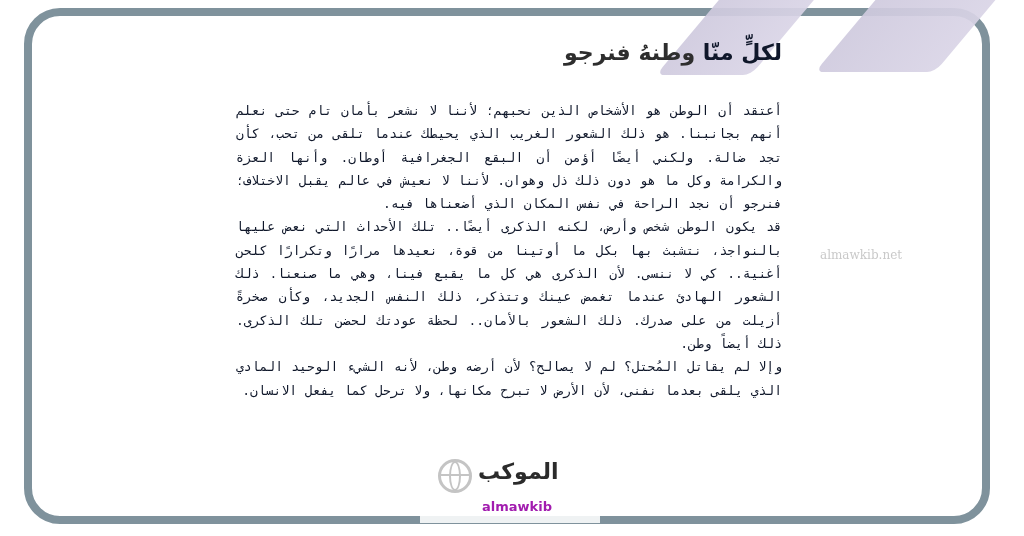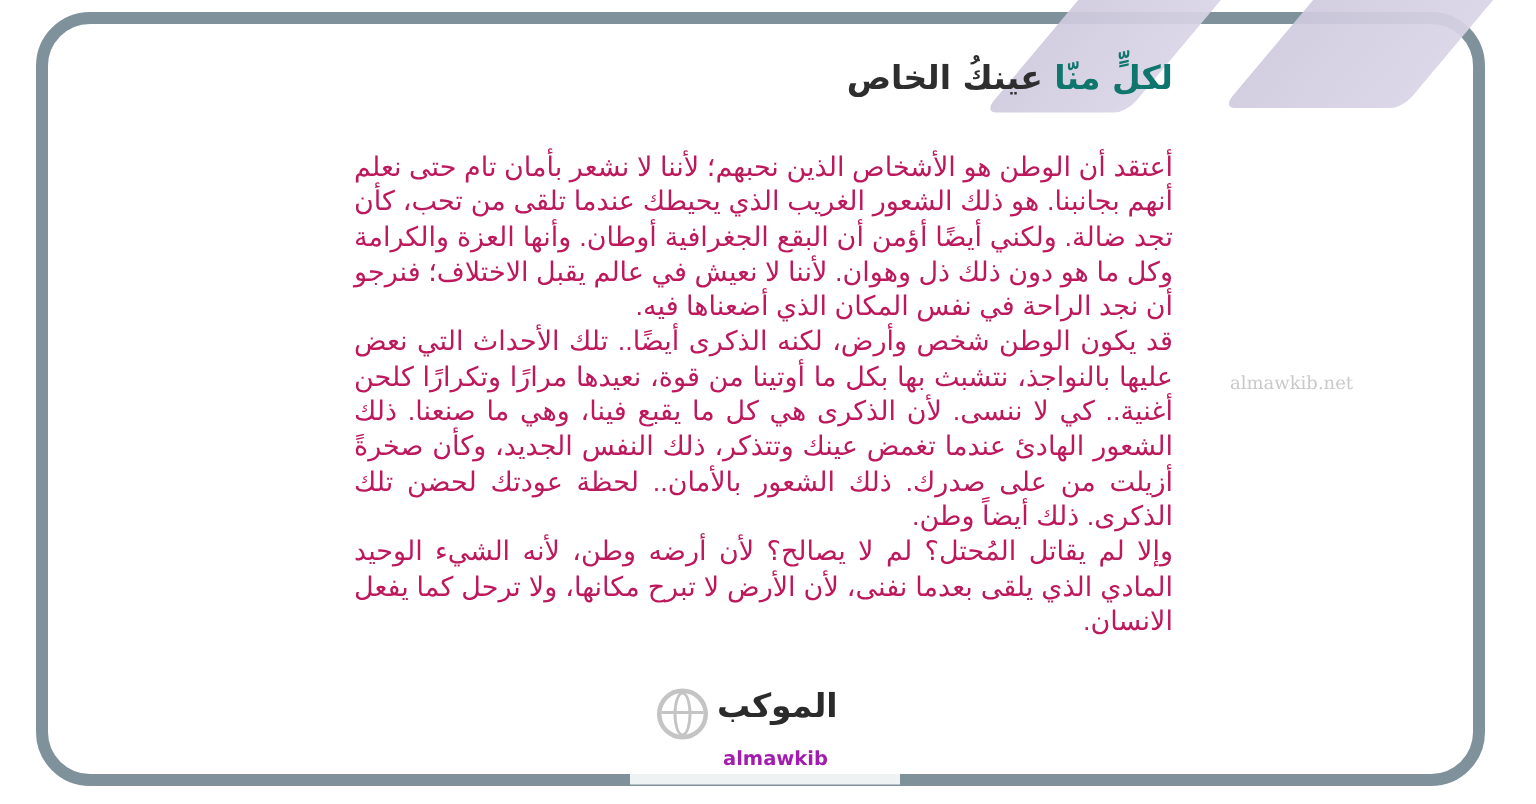--- a/index.html
+++ b/index.html
@@ -18,26 +18,26 @@
     background: linear-gradient(90deg, #cfcade 0%, #d9d4e6 100%);
     transform: skewX(-40deg); border-radius: 8px; opacity: 0.92;
   }
   .stripe.s1 { left: 700px; width: 95px; }
   .stripe.s2 { left: 862px; width: 120px; top: -40px; height: 112px; }
   .title {
     position: absolute; top: 40px; right: 242px;
     direction: rtl; font-size: 22px; font-weight: bold; color: #2e2e2e;
     font-family: "DejaVu Sans", sans-serif; white-space: nowrap;
   }
-  .title .faded { color: #0f766e; }
+  .title .faded { color: #0f172a; }
   .article {
     position: absolute; left: 236px; width: 546px; top: 100px;
     direction: rtl; text-align: justify; text-align-last: right;
-    font-family: Liberation Sans, sans-serif; font-size: 18px; line-height: 23.3px;
-    color: #be185d;
+    font-family: Liberation Mono, monospace; font-size: 13px; line-height: 23.3px;
+    color: #0f172a;
   }
   .article p { margin: 0; }
   .article p.gap { margin-top: 23px; }
   .watermark-net {
     position: absolute; left: 820px; top: 248px;
     font-family: "DejaVu Serif", serif; font-size: 12px; color: #c9c9c9;
   }
   .logo {
     position: absolute; left: 420px; top: 455px; width: 180px; height: 68px;
   }
@@ -69,21 +69,21 @@
 </style>
 </head>
 <body>
 
 <div class="frame"></div>
 
 <div class="stripe s1"></div>
 <div class="stripe s2"></div>
 
 <div class="title">
-  <span class="faded">لكلٍّ منّا</span><span> عينكُ الخاص</span>
+  <span class="faded">لكلٍّ منّا</span><span> وطنهُ فنرجو</span>
 </div>
 
 <div class="article">
   <p>أعتقد أن الوطن هو الأشخاص الذين نحبهم؛ لأننا لا نشعر بأمان تام حتى نعلم أنهم بجانبنا. هو ذلك الشعور الغريب الذي يحيطك عندما تلقى من تحب، كأن تجد ضالة. ولكني أيضًا أؤمن أن البقع الجغرافية أوطان. وأنها العزة والكرامة وكل ما هو دون ذلك ذل وهوان. لأننا لا نعيش في عالم يقبل الاختلاف؛ فنرجو أن نجد الراحة في نفس المكان الذي أضعناها فيه.</p>
   <p>قد يكون الوطن شخص وأرض، لكنه الذكرى أيضًا.. تلك الأحداث التي نعض عليها بالنواجذ، نتشبث بها بكل ما أوتينا من قوة، نعيدها مرارًا وتكرارًا كلحن أغنية.. كي لا ننسى. لأن الذكرى هي كل ما يقبع فينا، وهي ما صنعنا. ذلك الشعور الهادئ عندما تغمض عينك وتتذكر، ذلك النفس الجديد، وكأن صخرةً أزيلت من على صدرك. ذلك الشعور بالأمان.. لحظة عودتك لحضن تلك الذكرى. ذلك أيضاً وطن.</p>
   <p>وإلا لم يقاتل المُحتل؟ لم لا يصالح؟ لأن أرضه وطن، لأنه الشيء الوحيد المادي الذي يلقى بعدما نفنى، لأن الأرض لا تبرح مكانها، ولا ترحل كما يفعل الانسان.</p>
 </div>
 
 <div class="watermark-net">almawkib.net</div>
 

